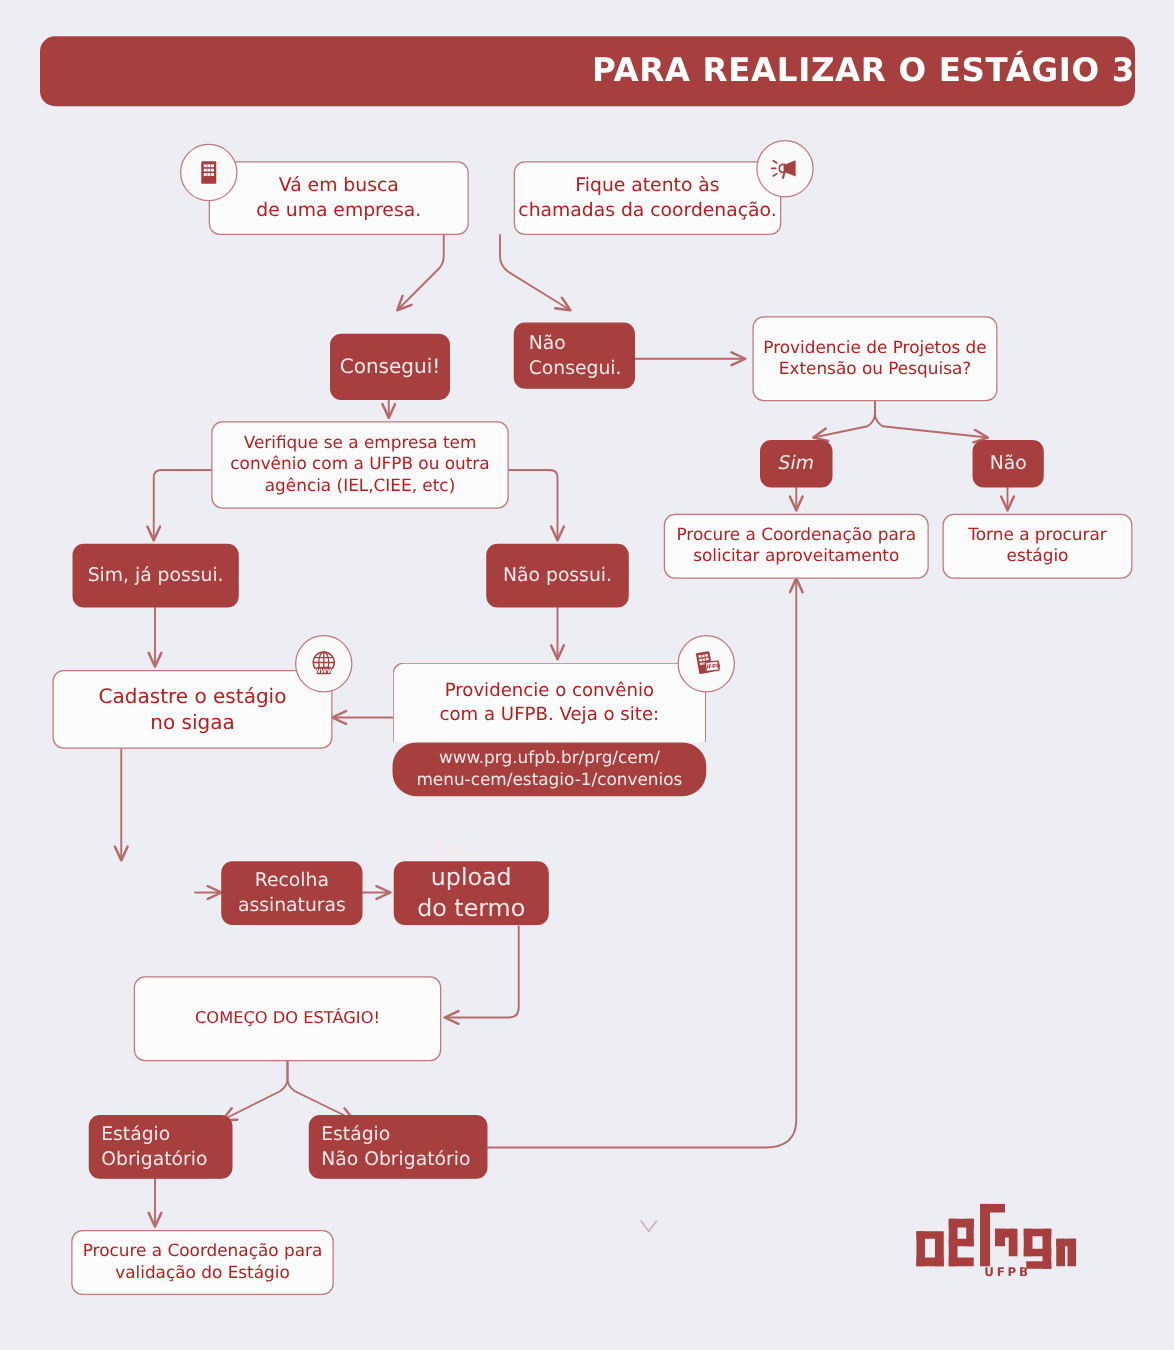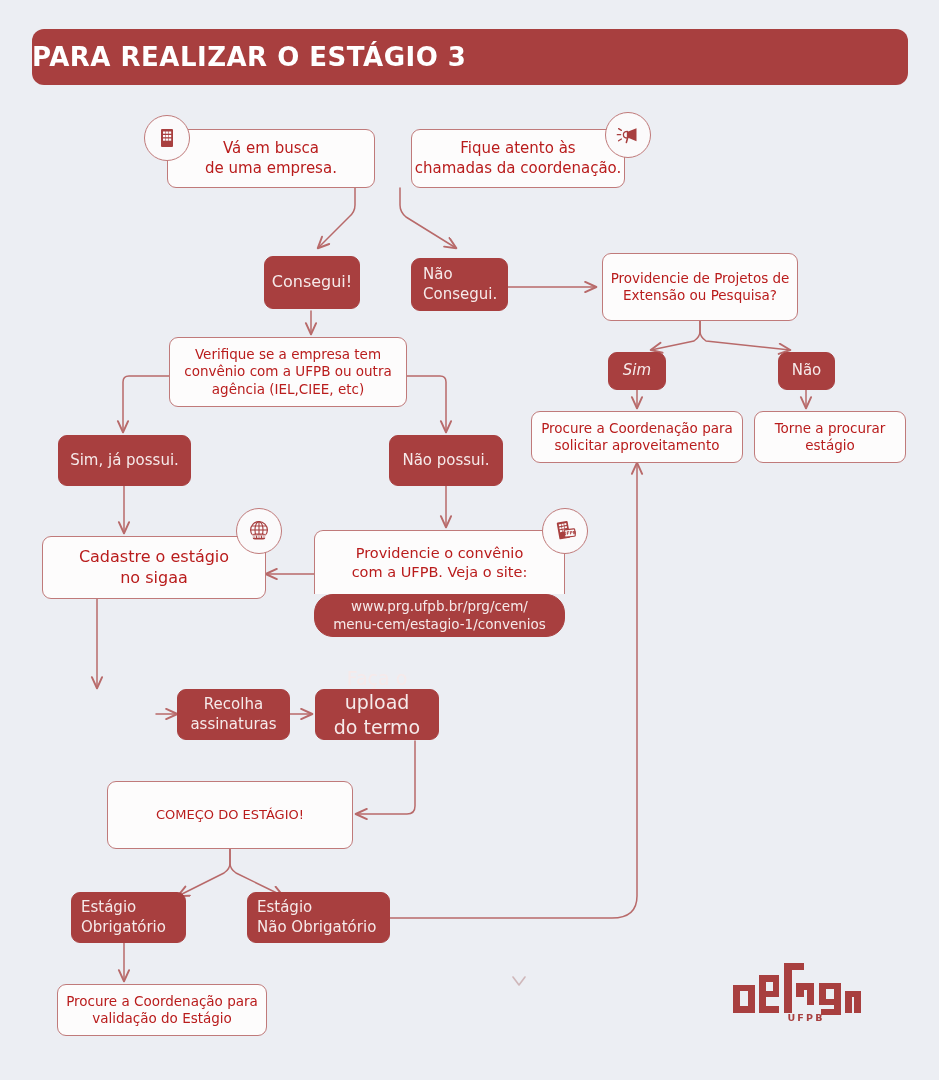--- a/index.html
+++ b/index.html
@@ -24,21 +24,21 @@
 
   
   .title-banner {
     position: absolute;
     left: 32px; top: 29px;
     width: 876px; height: 56px;
     background: #a83f3f;
     border-radius: 12px;
     display: flex;
     align-items: center;
-    justify-content: flex-start;
+    justify-content: flex-end;
   }
   .title-banner .title-text {
     color: #ffffff;
     font-family: "DejaVu Sans", sans-serif;
     font-weight: bold;
     font-size: 26px;
     letter-spacing: 0.5px;
     white-space: nowrap;
   }
 
@@ -193,21 +193,21 @@
       <path d="M13.5,9.4 L13.5,16 C11,16 9.4,14.6 9.4,12.7 C9.4,10.8 11,9.4 13.5,9.4 Z" fill="none" stroke="#a83f3f" stroke-width="1.3" stroke-linejoin="round"></path>
       <g stroke="#a83f3f" stroke-width="1.3" stroke-linecap="round">
         <line x1="7.4" y1="8.4" x2="4.6" y2="6.6"></line>
         <line x1="6.6" y1="12.7" x2="3.3" y2="12.7"></line>
         <line x1="7.4" y1="17" x2="4.6" y2="18.8"></line>
       </g>
       <line x1="13.8" y1="15.2" x2="12.4" y2="20.4" stroke="#a83f3f" stroke-width="1.6" stroke-linecap="round"></line>
     </svg>
   </div>
 
-  <div class="node red" style="left:264px; top:256px; width:96px; height:53px; font-size:16px;">
+  <div class="node red" style="left:264px; top:267px; width:96px; height:53px; font-size:16px;">
     <span class="label">Consegui!</span>
   </div>
 
   <div class="node red left" style="left:411px; top:258px; width:97px; height:53px; font-size:15px; padding-left:11px;">
     <span class="label">Não
 Consegui.</span>
   </div>
 
   <div class="node white" style="left:602px; top:253px; width:196px; height:68px; font-size:13.5px;">
     <span class="label">Providencie de Projetos de

